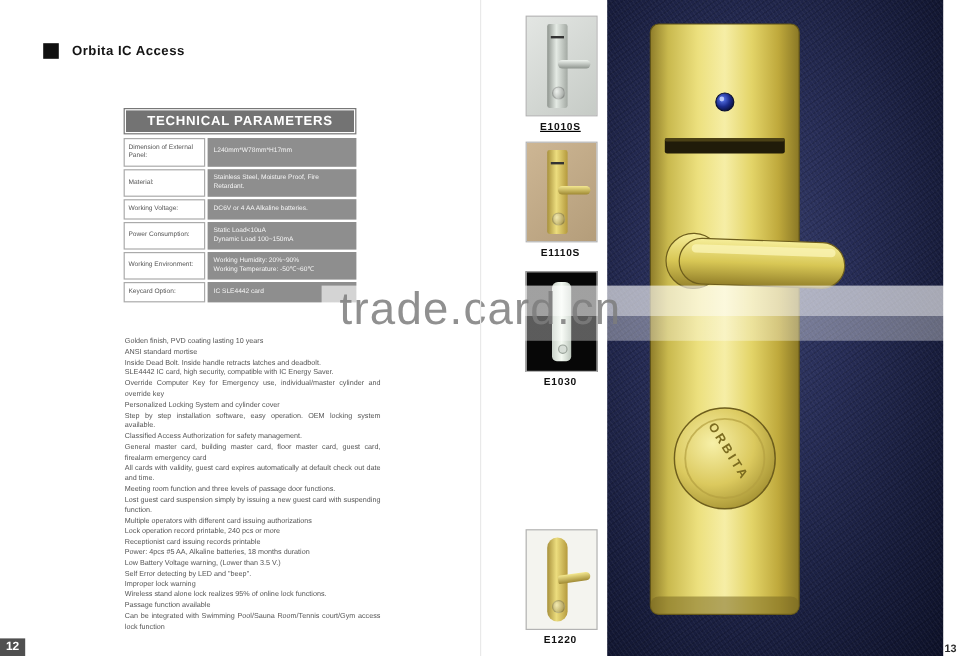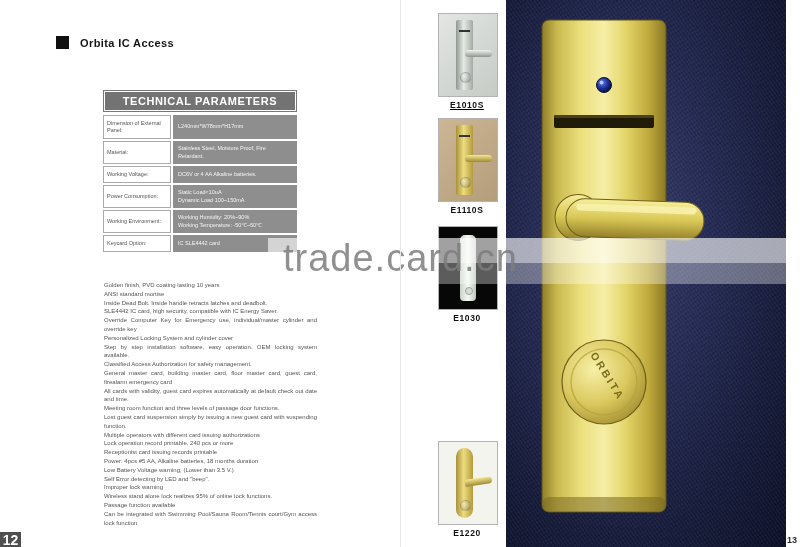--- a/index.html
+++ b/index.html
@@ -1,21 +1,21 @@
 <!DOCTYPE html>
 <html><head>
 <meta charset="utf-8">
 <style>
   html,body{margin:0;padding:0;background:#dddddd;}
   .spread{position:relative;width:800px;height:547px;background:#ffffff;overflow:hidden;
           font-family:"Liberation Sans", sans-serif;}
   .gutter{position:absolute;left:400px;top:0;width:1px;height:547px;background:#e9e9e9;}
 
   
-  .title-block{position:absolute;left:56px;top:36px;display:flex;align-items:center;gap:11px;}
+  .title-block{position:absolute;left:36px;top:36px;display:flex;align-items:center;gap:11px;}
   .title-square{width:13px;height:13px;background:#101010;}
   .title-text{font-size:11px;font-weight:bold;color:#141414;letter-spacing:.4px;}
 
   
   .tech-table{position:absolute;left:103px;top:90px;width:194px;}
   .tech-header{border:1px solid #777;background:#fff;padding:1px;}
   .tech-header-inner{background:#737373;color:#fff;text-align:center;font-weight:bold;
                      font-size:11px;letter-spacing:.6px;padding:3px 0;}
   .tech-rows{margin-top:3px;display:flex;flex-direction:column;gap:2px;}
   .tech-row{display:flex;gap:2px;}
@@ -62,21 +62,21 @@
   .hero svg{position:absolute;left:0;top:0;}
 
   
   .wm-band{position:absolute;left:268px;top:238px;width:532px;height:46px;pointer-events:none;
            background:linear-gradient(to bottom,rgba(255,255,255,.62) 0 55%,rgba(255,255,255,.34) 55% 100%);}
   .wm-text{position:absolute;left:283px;top:237px;font-size:38px;font-weight:normal;
            color:rgba(125,125,125,.85);letter-spacing:1px;pointer-events:none;}
 
   
   .pagenum-left{position:absolute;left:0;bottom:0;width:21px;height:15px;background:#4f4f4f;
-                color:#fff;font-size:14px;font-weight:bold;display:flex;align-items:center;justify-content:center;}
+                color:#fff;font-size:10px;font-weight:bold;display:flex;align-items:center;justify-content:center;}
   .pagenum-right{position:absolute;right:3px;bottom:2px;color:#2b2b2b;font-size:9px;font-weight:bold;}
 </style>
 </head>
 <body>
 
 <div class="spread">
 
   <div class="title-block">
     <div class="title-square"></div>
     <div class="title-text">Orbita IC Access</div>

